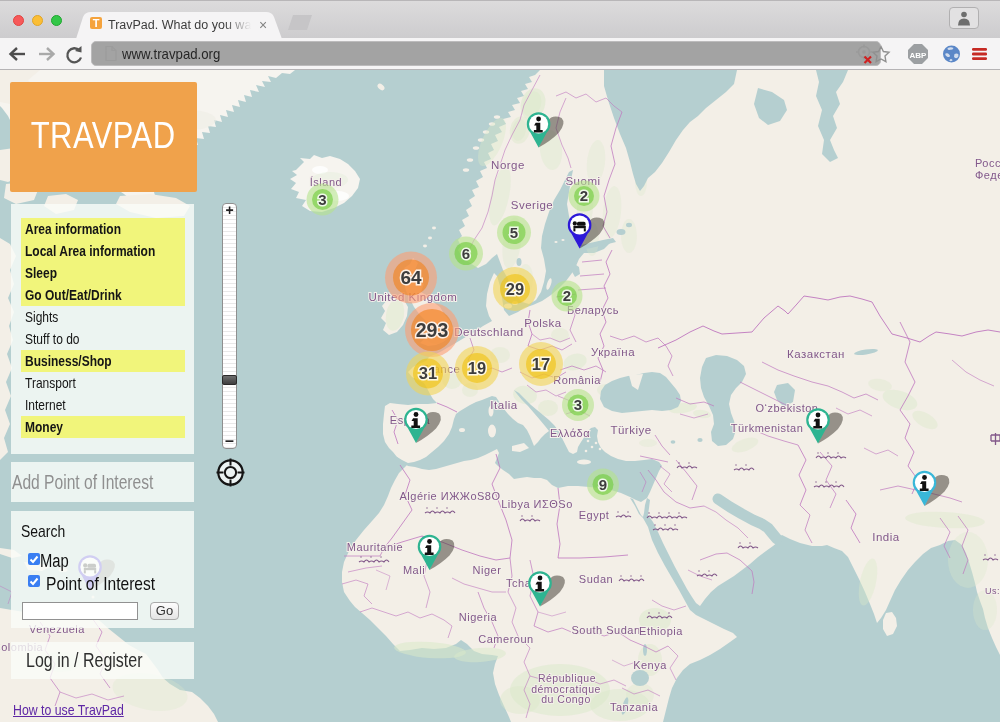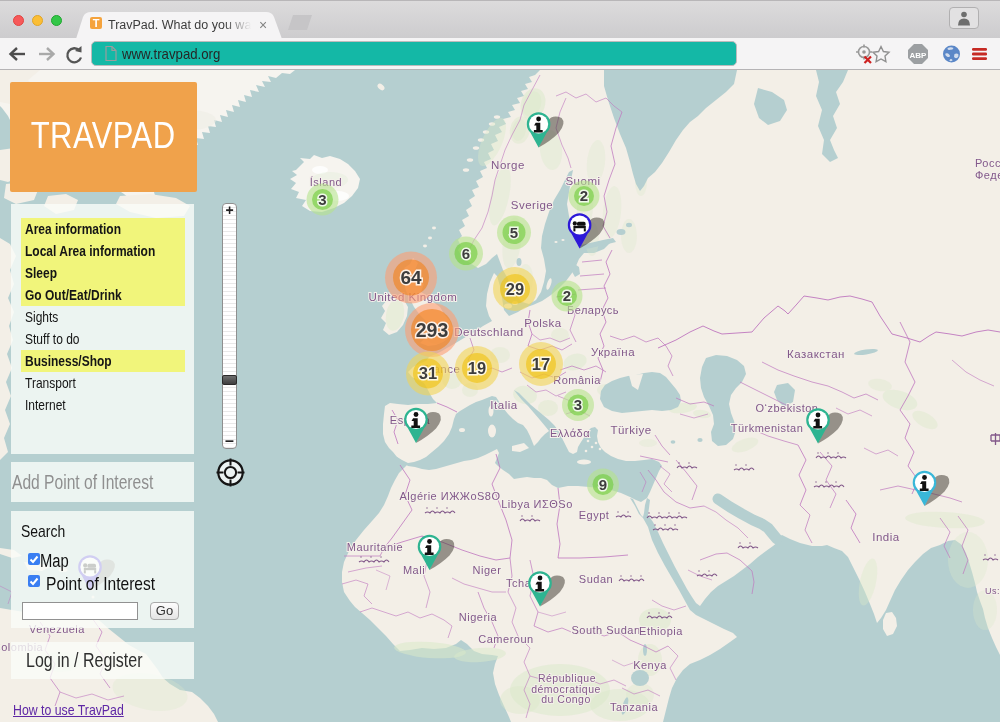--- a/index.html
+++ b/index.html
@@ -9,21 +9,21 @@
 #tab{position:absolute;left:76px;top:11px;width:206px;height:27px}
 #tabbg{position:absolute;left:0;top:0;width:100%;height:100%}
 #favicon{position:absolute;left:14px;top:5px;width:12px;height:12px;background:#f5a33d;border-radius:2px;color:#fff;font-size:11px;font-weight:bold;text-align:center;line-height:12px}
 #tabtitle{position:absolute;left:32px;top:6px;width:150px;font-size:12.5px;color:#3c3c3c;white-space:nowrap;overflow:hidden}
 #tabfade{position:absolute;left:148px;top:5px;width:34px;height:18px;background:linear-gradient(to right,rgba(245,244,245,0),#f5f4f5 80%)}
 #tabx{position:absolute;left:183px;top:6px;font-size:14px;color:#828282;line-height:14px}
 #newtab{position:absolute;left:288px;top:14px;width:24px;height:15px;background:#c6c5c7;clip-path:polygon(5px 0,100% 0,calc(100% - 5px) 100%,0 100%)}
 #profile{position:absolute;right:21px;top:6px;width:30px;height:22px;background:#e2e1e2;border:1px solid #b1b0b1;border-radius:4px}
 
 #toolbar{position:absolute;left:0;top:38px;width:1000px;height:32px;background:#f5f4f5;border-bottom:1px solid #b5b3b5}
-#urlbar{position:absolute;left:91px;top:3px;width:646px;height:25px;background:#14b8a6;border:1px solid #bcbbbc;border-radius:5px}
+#urlbar{position:absolute;left:91px;top:3px;width:790px;height:25px;background:#a3a3a3;border:1px solid #bcbbbc;border-radius:5px}
 #url{position:absolute;left:30px;top:3px;font-size:15px;color:#262626;transform:scaleX(0.88);transform-origin:0 50%}
 
 #map{position:absolute;left:0;top:70px;width:1000px;height:652px;background:#b5cfd0}
 #mapsvg{position:absolute;left:0;top:0}
 
 .panel{position:absolute;background:rgba(250,252,249,0.8)}
 #logo{position:absolute;left:10px;top:12px;width:187px;height:110px;background:#f0a24b;border-radius:2px;color:#fff;text-align:center;line-height:108px;font-size:36px}
 #logo span{display:inline-block;transform:scaleX(0.86);transform-origin:center;letter-spacing:0.5px}
 #menu{left:11px;top:134px;width:183px;height:250px;padding:14px 9px 4px 10px;font-size:15px;color:#151515}
 .mi{height:22px;line-height:22px;padding-left:4px;white-space:nowrap}
@@ -540,20 +540,21 @@
   <div id="menu" class="panel">
    <div class="mi yy"><span>Area information</span></div>
    <div class="mi yy"><span>Local Area information</span></div>
    <div class="mi yy"><span>Sleep</span></div>
    <div class="mi yy"><span>Go Out/Eat/Drink</span></div>
    <div class="mi"><span>Sights</span></div>
    <div class="mi"><span>Stuff to do</span></div>
    <div class="mi yy"><span>Business/Shop</span></div>
    <div class="mi"><span>Transport</span></div>
    <div class="mi"><span>Internet</span></div>
+   <div class="mi yy"><span>Money</span></div>
   </div>
   <div id="addbox" class="panel"><span class="cx" style="transform:scaleX(0.78)">Add Point of Interest</span></div>
   <div id="searchbox" class="panel">
     <div style="position:absolute;left:10px;top:11px;font-size:17px;color:#111"><span class="cx" style="transform:scaleX(0.82)">Search</span></div>
     <div class="cb" style="left:17px;top:42px"><svg width="12" height="12">
             <path d="M2.5,6.5 L5,9 L9.5,3.5" stroke="#fff" stroke-width="2" fill="none"></path>
           </svg></div>
     <div style="position:absolute;left:29px;top:40px;font-size:18px;color:#111"><span class="cx" style="transform:scaleX(0.82)">Map</span></div>
     <div class="cb" style="left:17px;top:64px"><svg width="12" height="12">
             <path d="M2.5,6.5 L5,9 L9.5,3.5" stroke="#fff" stroke-width="2" fill="none"></path>

